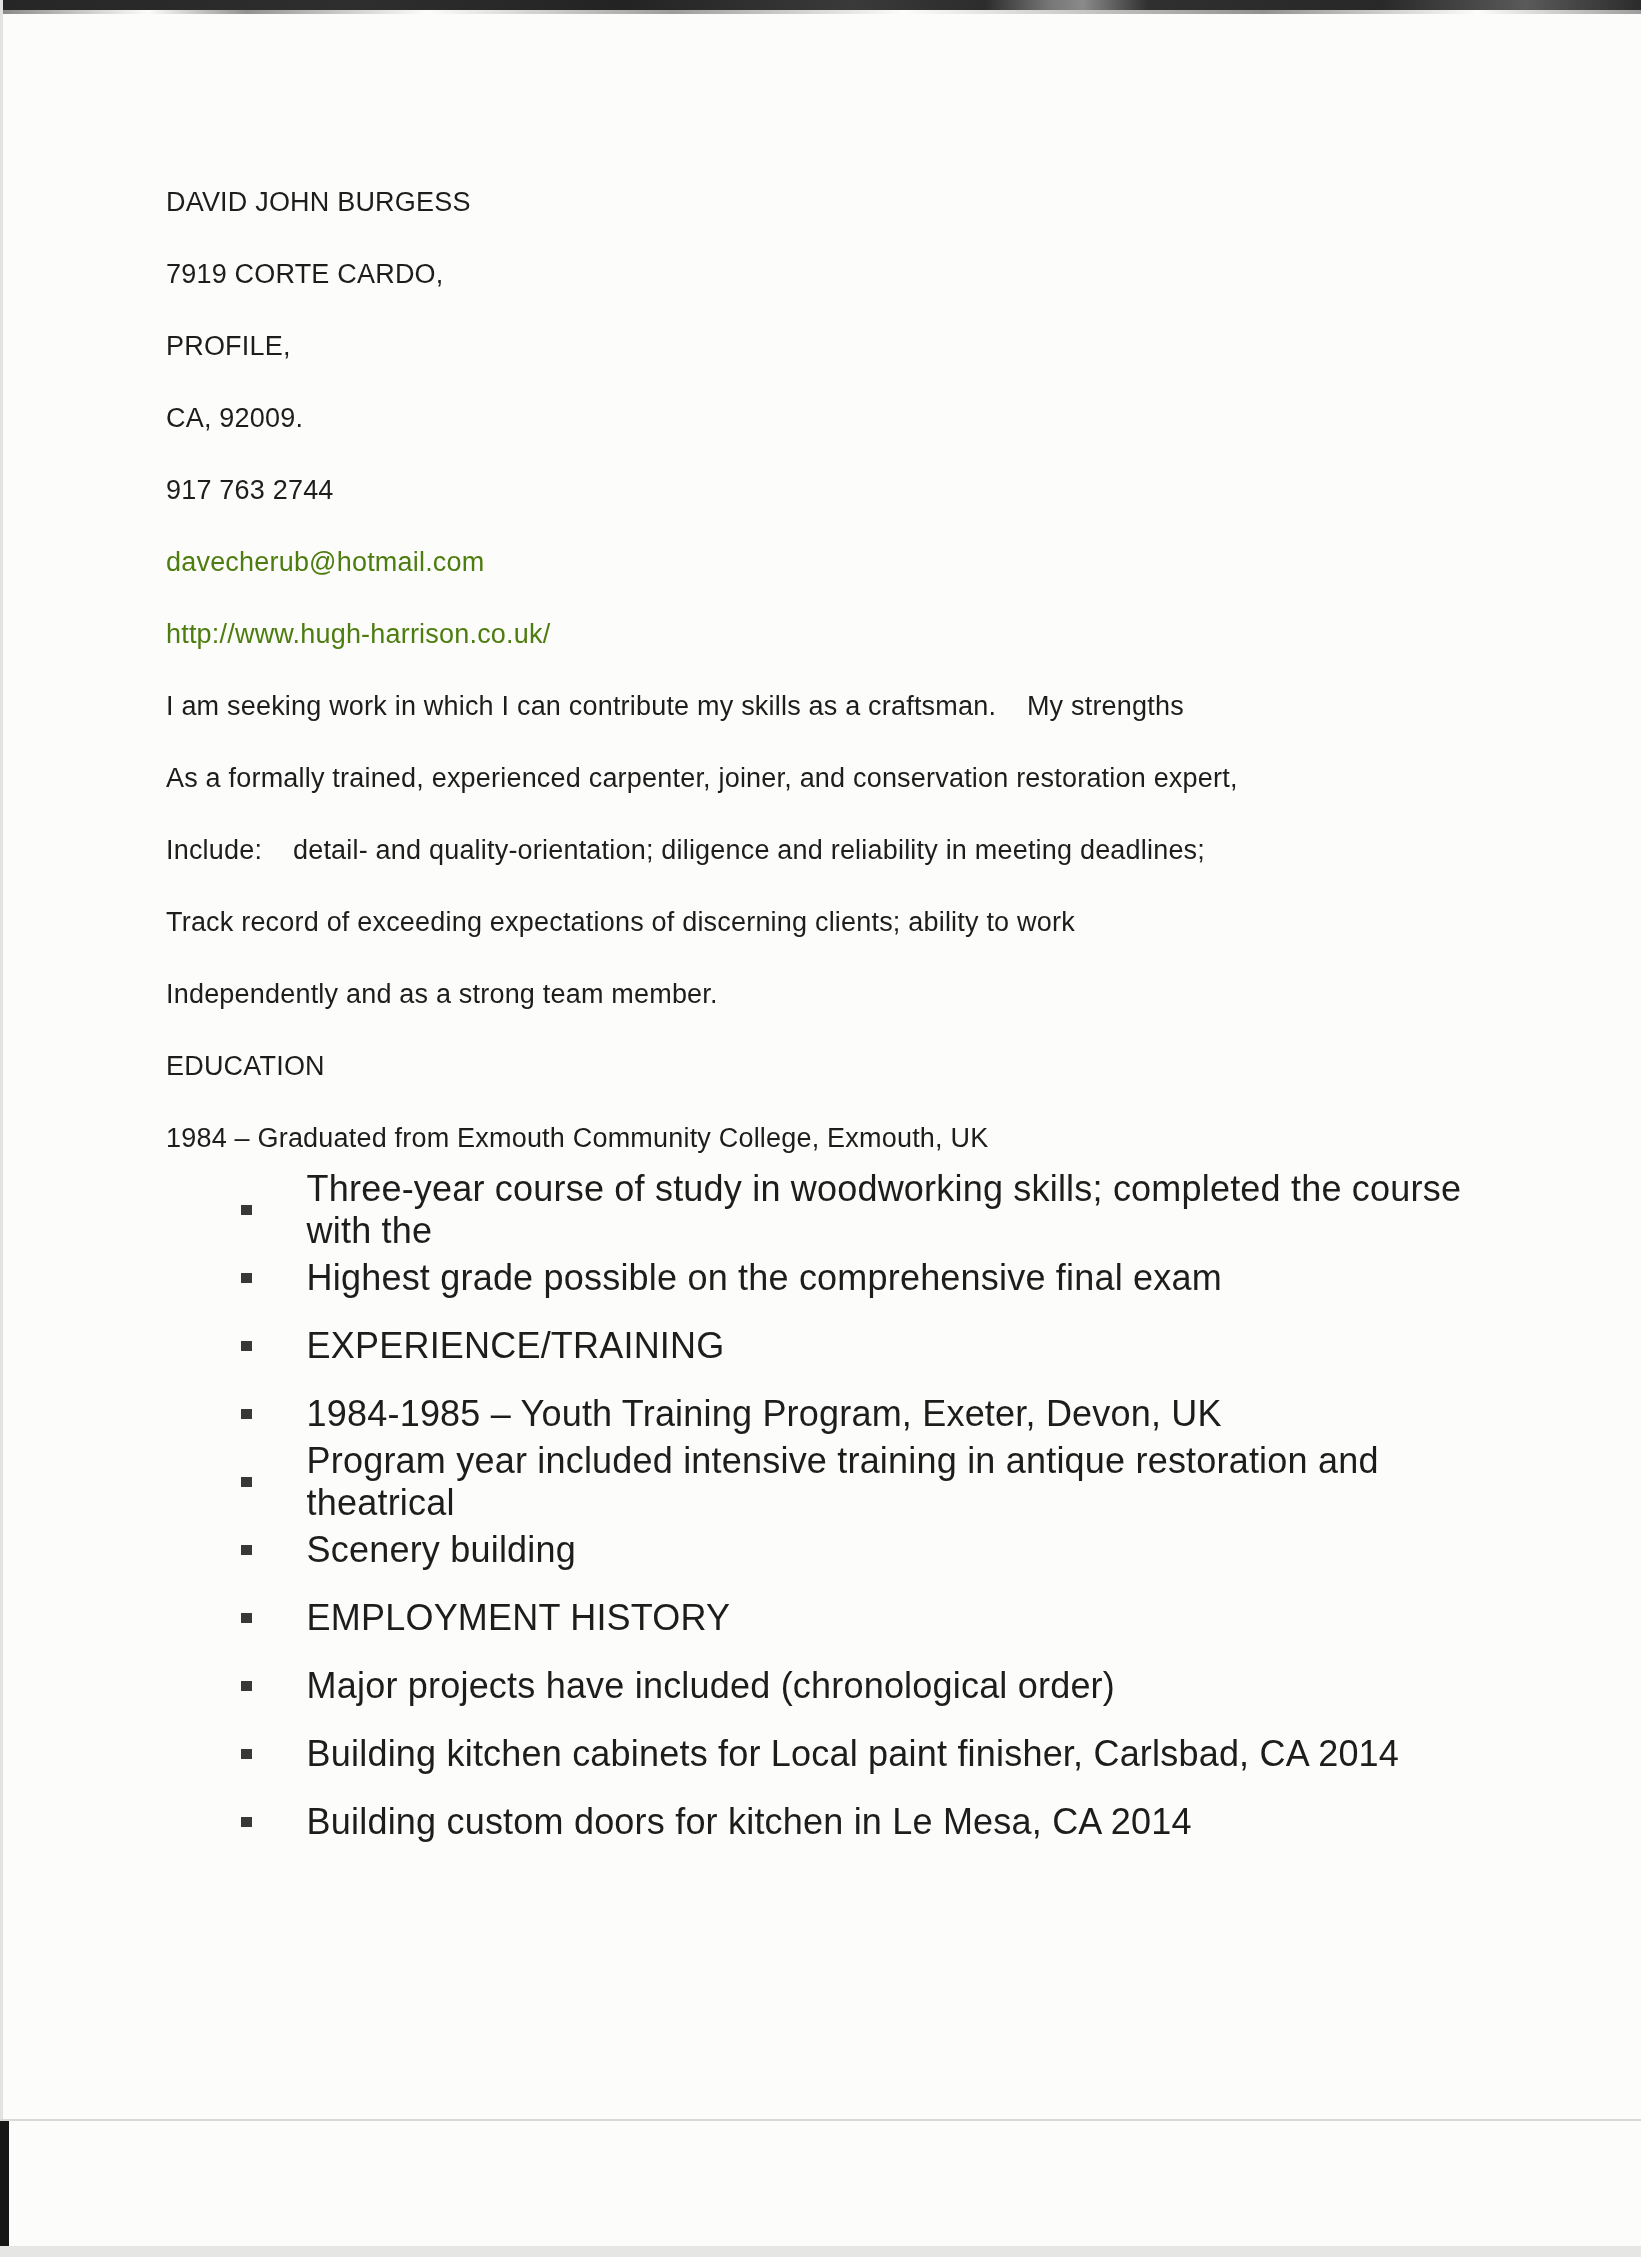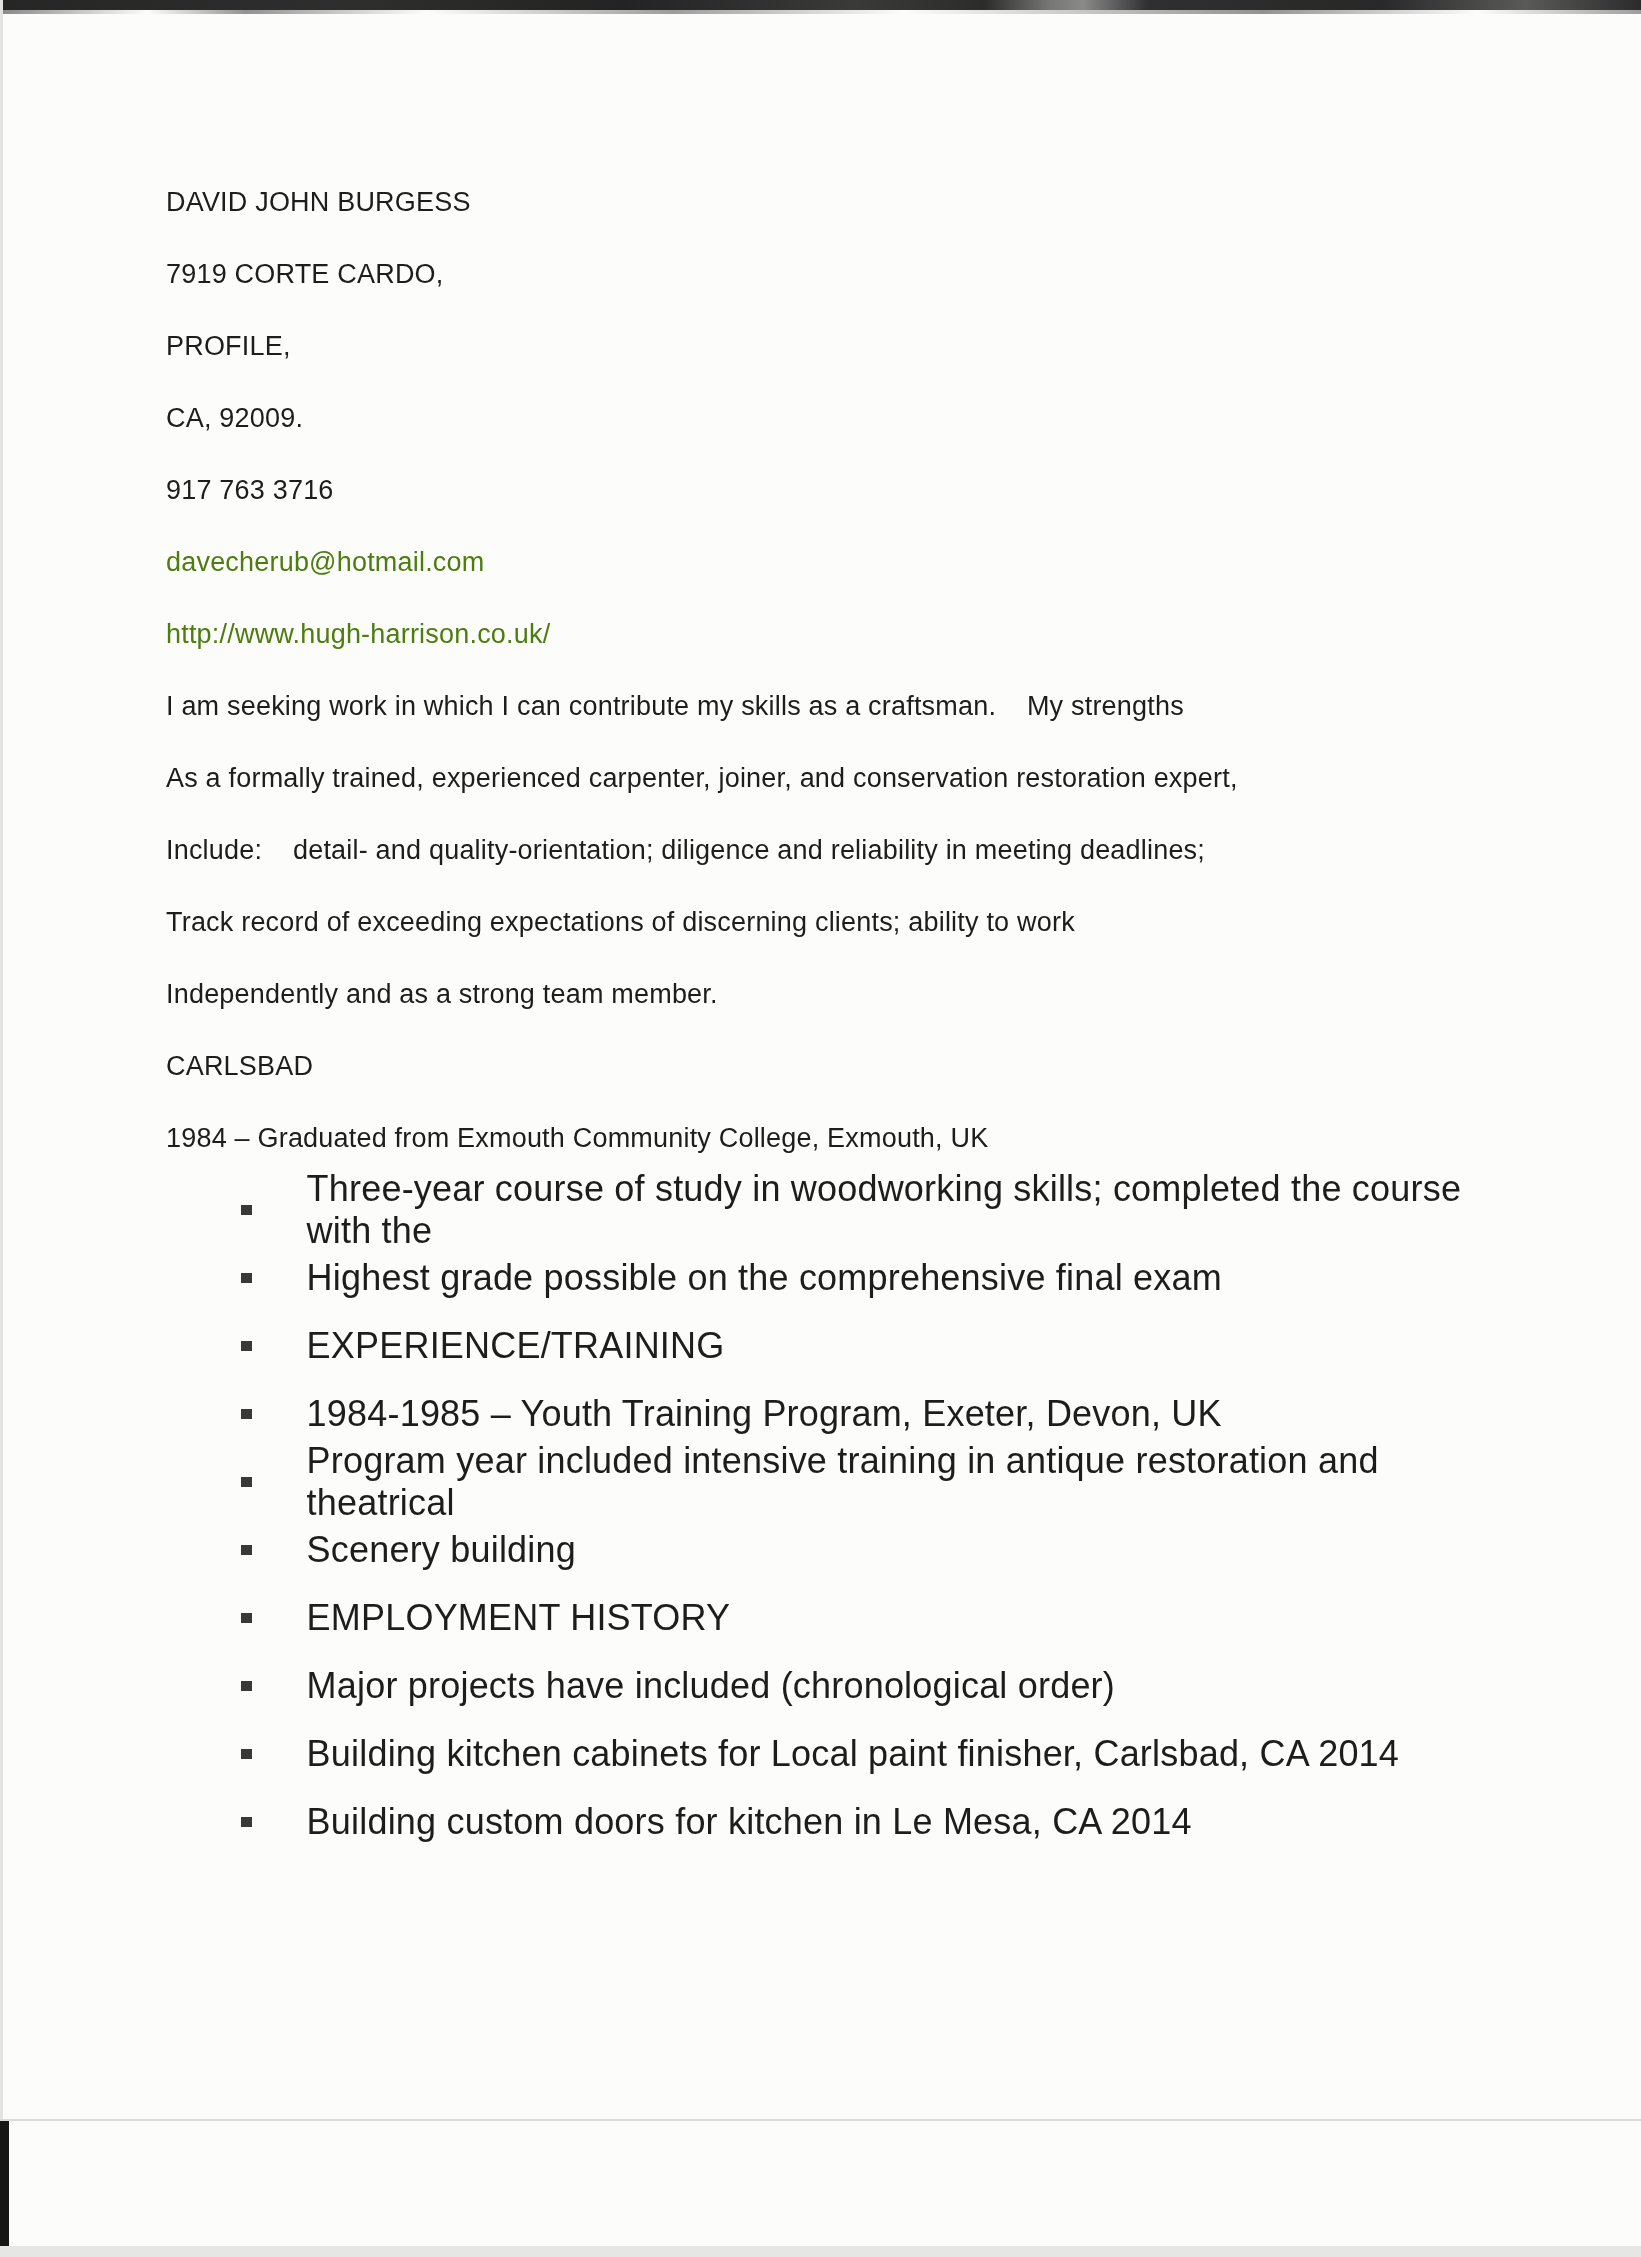--- a/index.html
+++ b/index.html
@@ -69,33 +69,33 @@
   <div class="top-artifact"></div>
   <div class="top-artifact-fray"></div>
   <div class="left-edge-shadow"></div>
 
   <div class="content">
 
     <p class="line">DAVID JOHN BURGESS</p>
     <p class="line">7919 CORTE CARDO,</p>
     <p class="line">PROFILE,</p>
     <p class="line">CA, 92009.</p>
-    <p class="line">917 763 3716</p>
+    <p class="line">917 763 2744</p>
 
     <p class="line"><span class="doc-link">davecherub@hotmail.com</span></p>
 
     <p class="line"><span class="doc-link">http://www.hugh-harrison.co.uk/</span></p>
 
     <p class="line">I am seeking work in which I can contribute my skills as a craftsman.    My strengths</p>
     <p class="line">As a formally trained, experienced carpenter, joiner, and conservation restoration expert,</p>
     <p class="line">Include:    detail- and quality-orientation; diligence and reliability in meeting deadlines;</p>
     <p class="line">Track record of exceeding expectations of discerning clients; ability to work</p>
     <p class="line">Independently and as a strong team member.</p>
 
-    <p class="line">CARLSBAD</p>
+    <p class="line">EDUCATION</p>
     <p class="line">1984 – Graduated from Exmouth Community College, Exmouth, UK</p>
 
     <div class="bullet-line">
       <span class="bullet-sq"></span>
       <span>Three-year course of study in woodworking skills; completed the course with the</span>
     </div>
     <div class="bullet-line">
       <span class="bullet-sq"></span>
       <span>Highest grade possible on the comprehensive final exam</span>
     </div>

